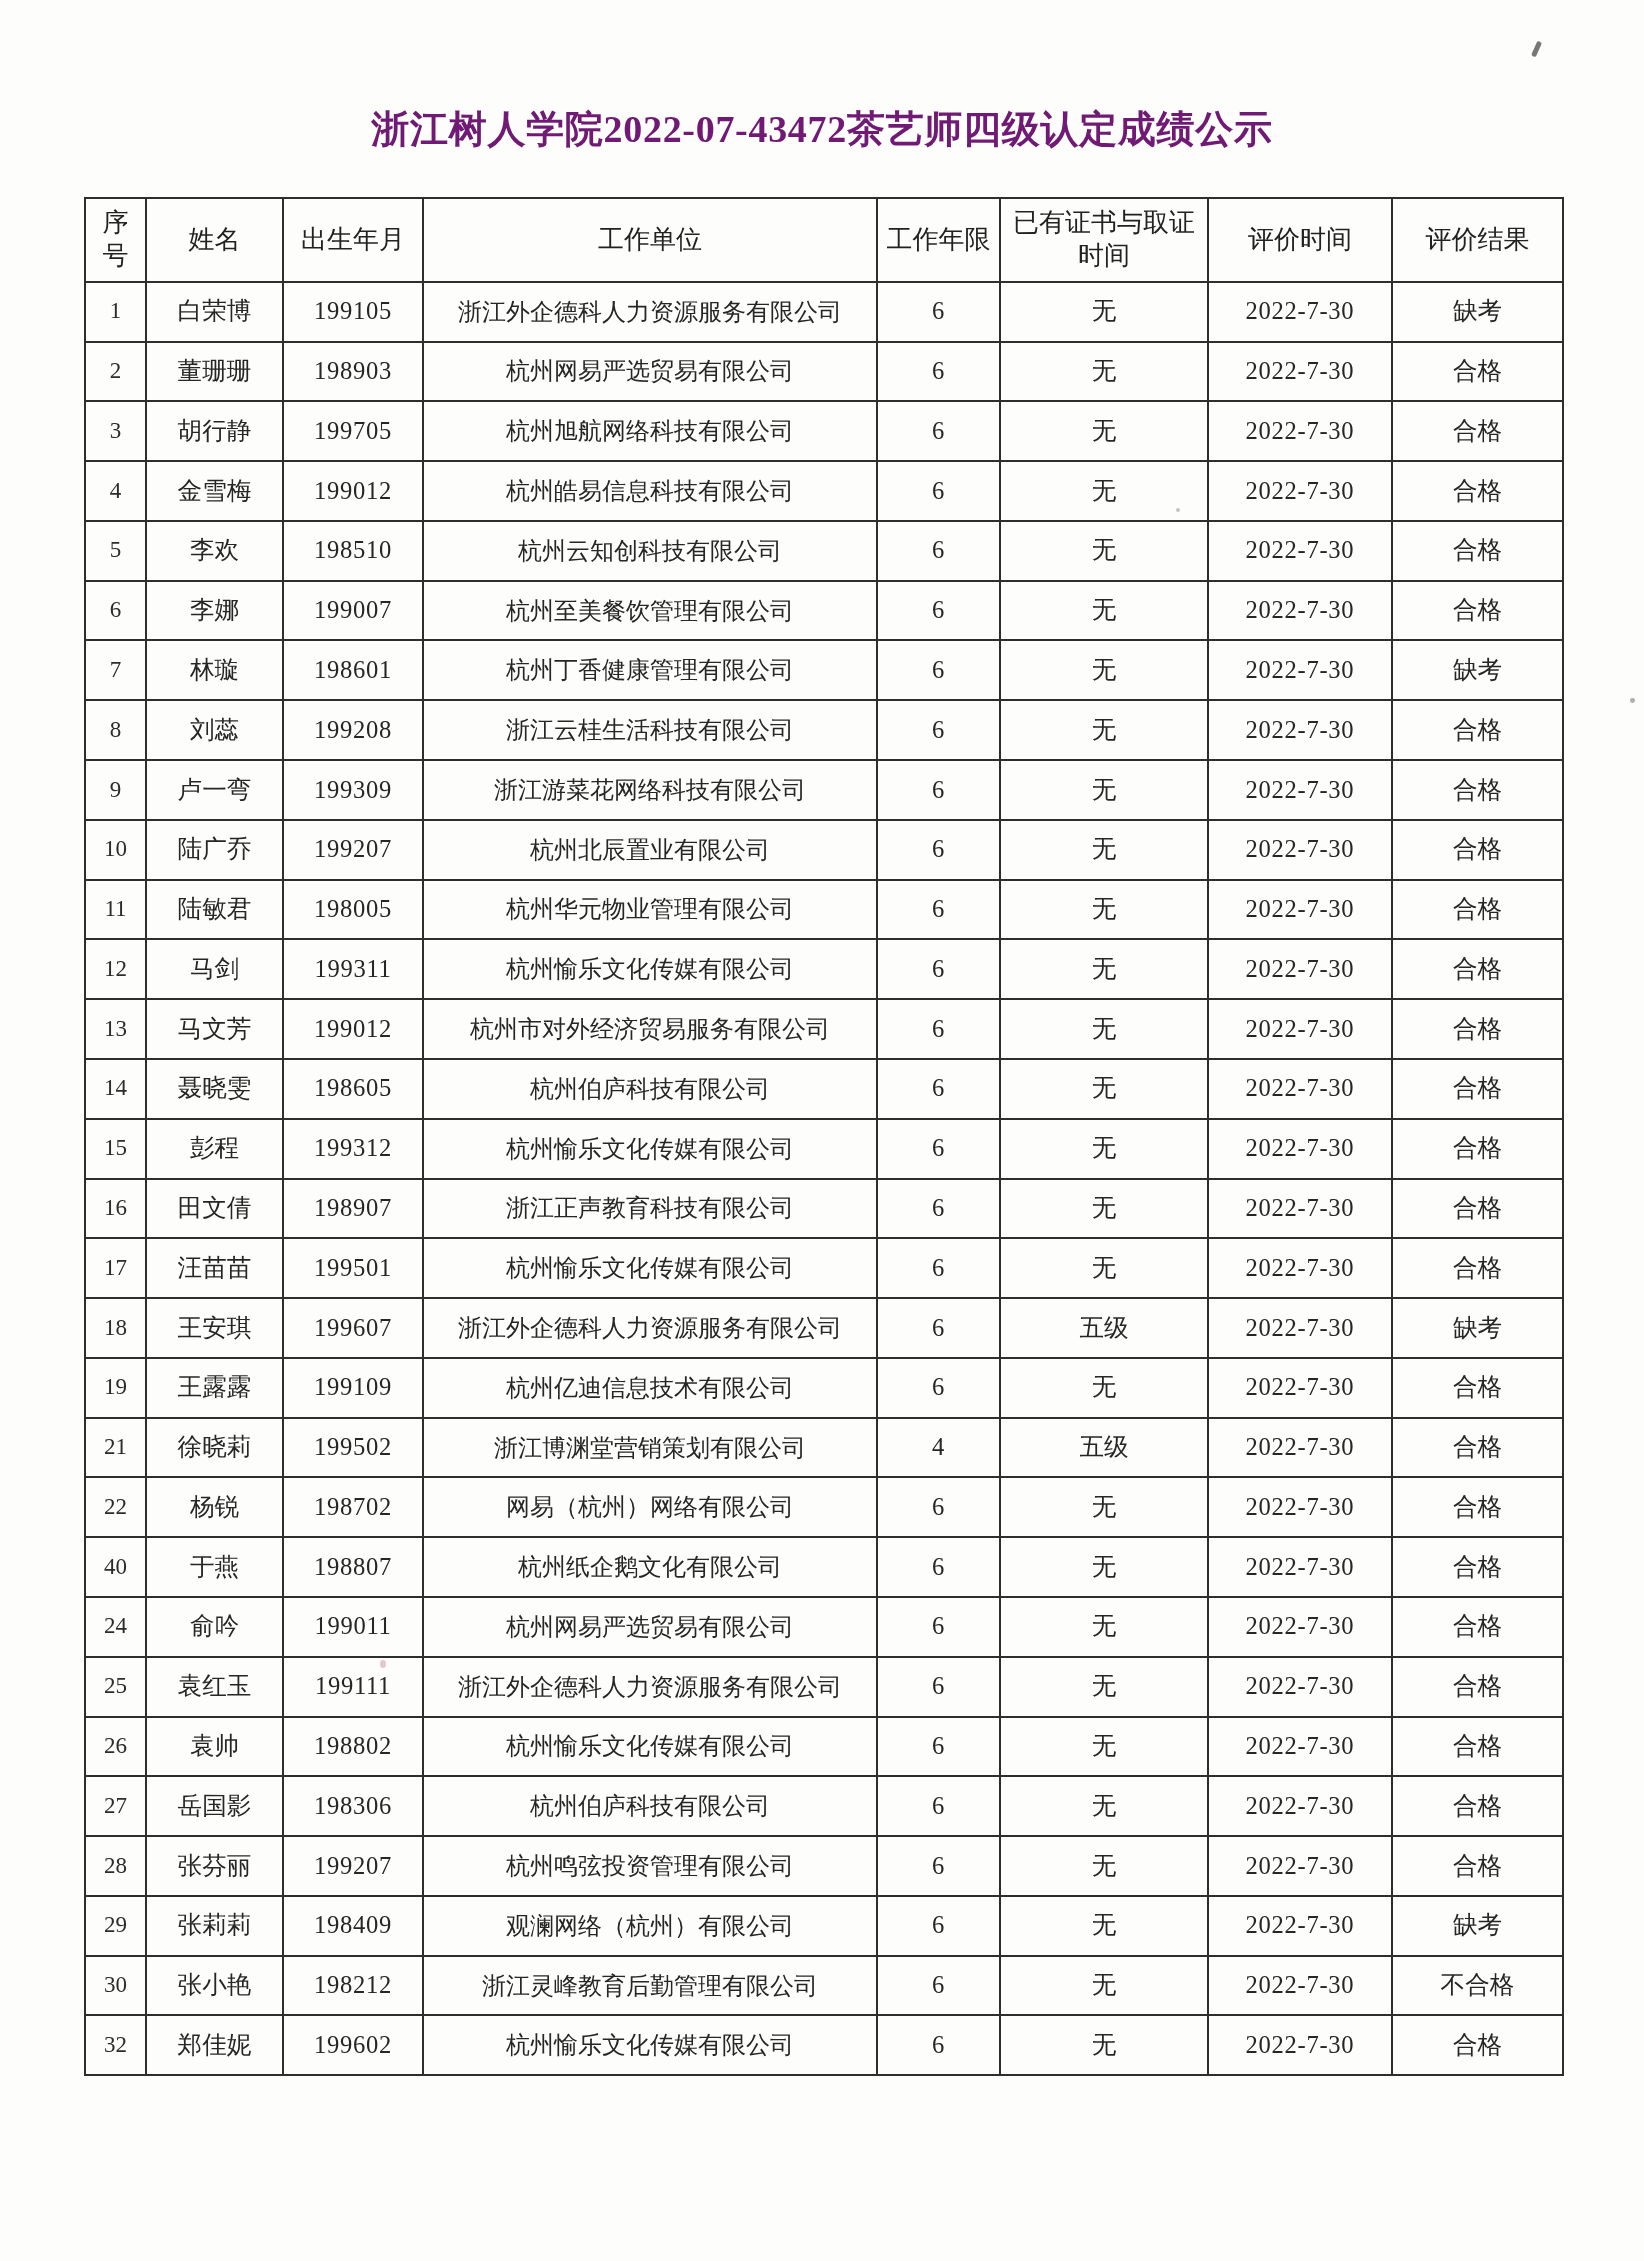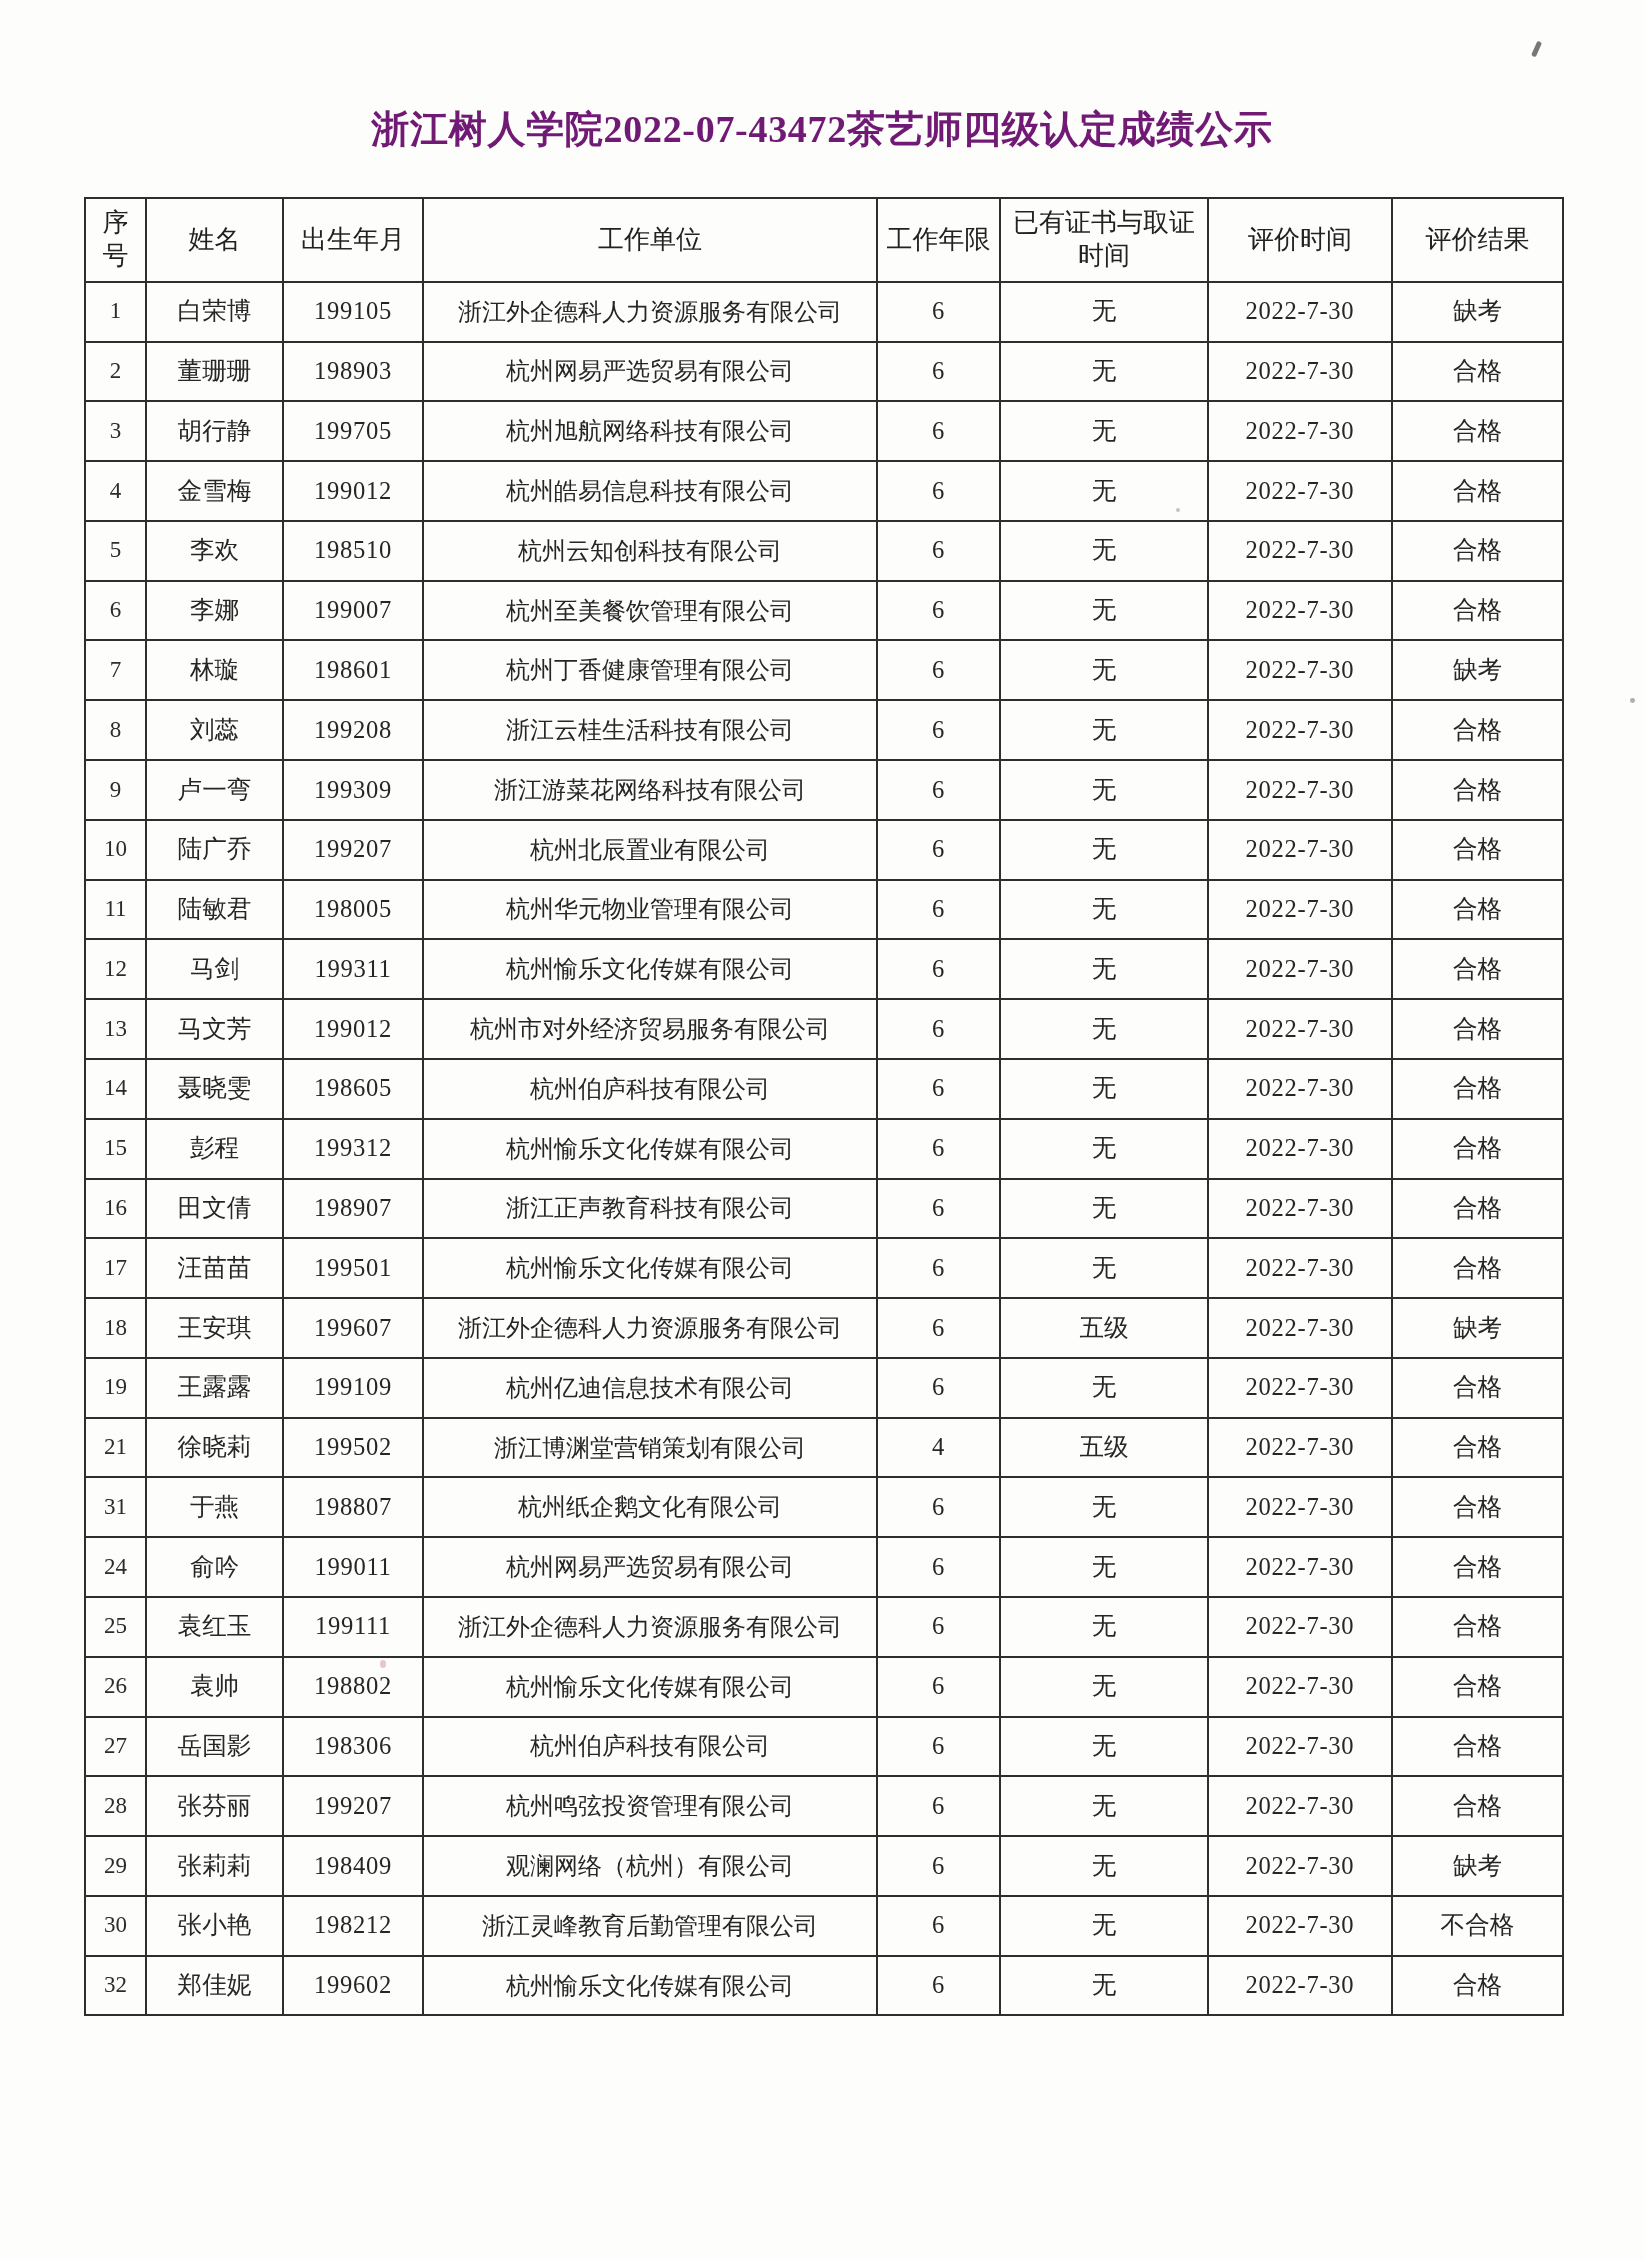--- a/index.html
+++ b/index.html
@@ -309,21 +309,31 @@
       <td class="c-index">21</td>
       <td class="c-name">徐晓莉</td>
       <td class="c-birth">199502</td>
       <td class="c-employer">浙江博渊堂营销策划有限公司</td>
       <td class="c-years">4</td>
       <td class="c-cert">五级</td>
       <td class="c-date">2022-7-30</td>
       <td class="c-result">合格</td>
     </tr>
         <tr>
-      <td class="c-index">31</td>
+      <td class="c-index">22</td>
+      <td class="c-name">杨锐</td>
+      <td class="c-birth">198702</td>
+      <td class="c-employer">网易（杭州）网络有限公司</td>
+      <td class="c-years">6</td>
+      <td class="c-cert">无</td>
+      <td class="c-date">2022-7-30</td>
+      <td class="c-result">合格</td>
+    </tr>
+        <tr>
+      <td class="c-index">40</td>
       <td class="c-name">于燕</td>
       <td class="c-birth">198807</td>
       <td class="c-employer">杭州纸企鹅文化有限公司</td>
       <td class="c-years">6</td>
       <td class="c-cert">无</td>
       <td class="c-date">2022-7-30</td>
       <td class="c-result">合格</td>
     </tr>
         <tr>
       <td class="c-index">24</td>

